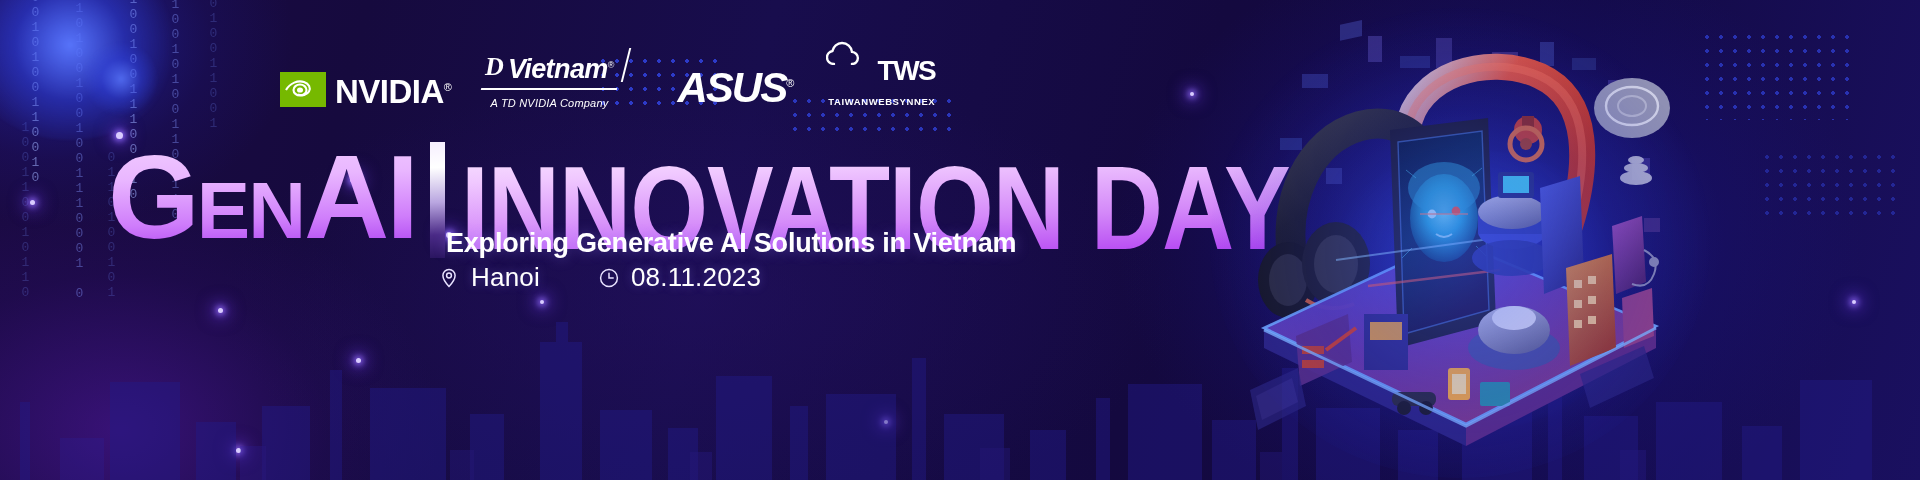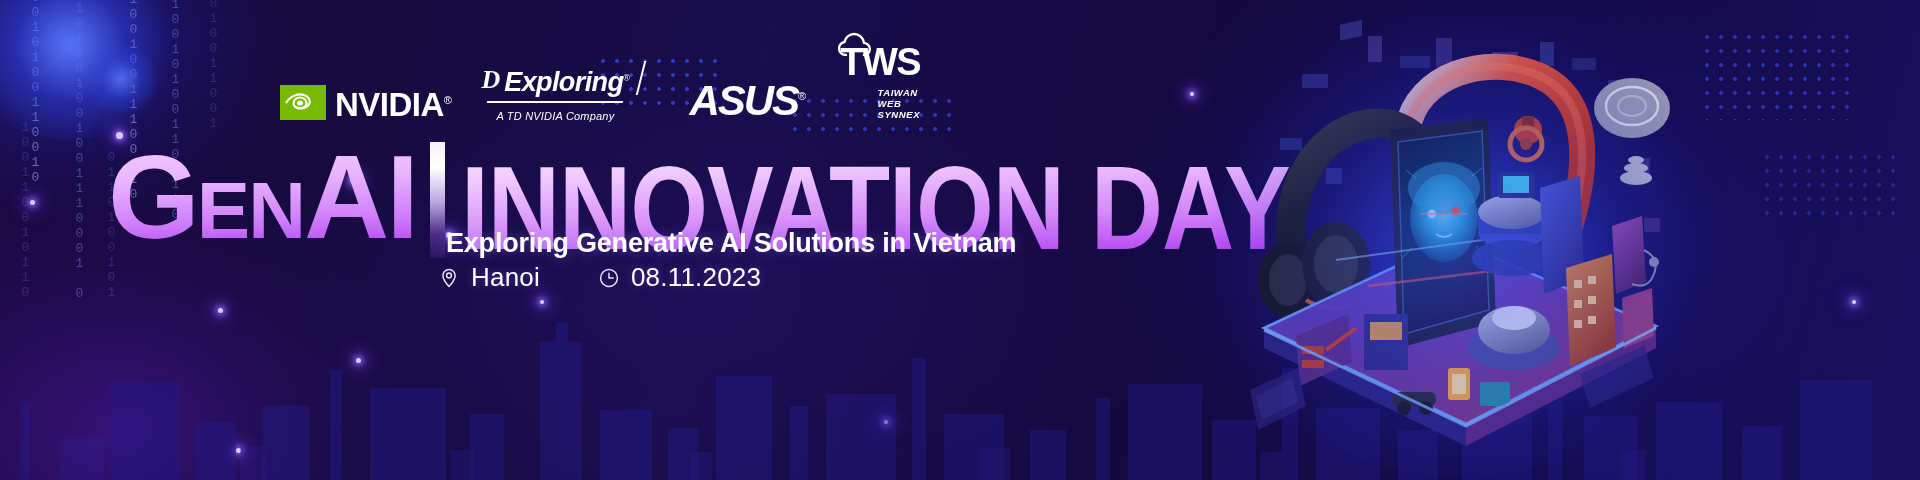--- a/index.html
+++ b/index.html
@@ -99,27 +99,27 @@
     font-family:"Liberation Sans", sans-serif; font-weight:700; font-style:italic;
     font-size:42px; color:#fff; letter-spacing:-2px; line-height:42px;margin-top:26px;
     -webkit-text-stroke:0;
   }
   .asus-reg { font-size:11px; vertical-align:super; font-style:normal; font-weight:400; color:#fff; }
 
   
   .tws-wrap { margin-left:36px; display:flex; align-items:flex-end; gap:7px; position:relative; padding-top:8px; }
   .tws-cloud { position:absolute; left:-2px; top:-4px; width:46px; height:24px; }
   .tws-word {
-    font-family:"Liberation Sans", sans-serif; font-weight:700; font-size:38px;
-    color:#fff; letter-spacing:-1.5px; line-height:36px;
+    font-family:"Liberation Sans", sans-serif; font-weight:700; font-size:28px;
+    color:#fff; letter-spacing:-1.5px; line-height:36px;margin-left:40px;
   }
   .tws-sub {
-    display:flex; flex-direction:column; justify-content:flex-end;
+    display:flex; flex-direction:row; justify-content:flex-end;
     font-size:9.5px; font-weight:700; color:#fff; line-height:11px;
-    letter-spacing:.6px; padding-bottom:2px;font-style:italic;
+    letter-spacing:.6px; padding-bottom:2px;
   }
 
   
   #headline { position:absolute; left:108px; top:138px; display:flex; align-items:flex-start; }
   .genai {
     font-family:"Liberation Sans", sans-serif; font-weight:700;
     font-size:118px; line-height:118px; letter-spacing:-3px;
     background:linear-gradient(178deg,#f0c9ff 6%,#e9b6ff 30%,#cf7dfb 62%,#a93df0 88%);
     -webkit-background-clip:text; background-clip:text;
     -webkit-text-fill-color:transparent; color:transparent;
@@ -259,21 +259,21 @@
             <ellipse cx="20" cy="18" rx="3" ry="2.6" fill="#ffffff"></ellipse>
           </svg>
         </span>
         <span class="nv-word"><span>NVIDIA</span><span class="nv-tm">®</span></span>
       </div>
     </div>
 
     <div class="logo-slot td-wrap">
       <div class="td-main">
         <span class="td-d">D</span>
-        <span class="td-word"><span>Exploring</span><span class="td-reg">®</span></span>
+        <span class="td-word"><span>Vietnam</span><span class="td-reg">®</span></span>
         <span class="td-slash"></span>
       </div>
       <div class="td-rule"></div>
       <div class="td-tag">A TD NVIDIA Company</div>
     </div>
 
     <div class="logo-slot asus-wrap">
       <span class="asus-word"><span>ASUS</span><span class="asus-reg">®</span></span>
     </div>
 

